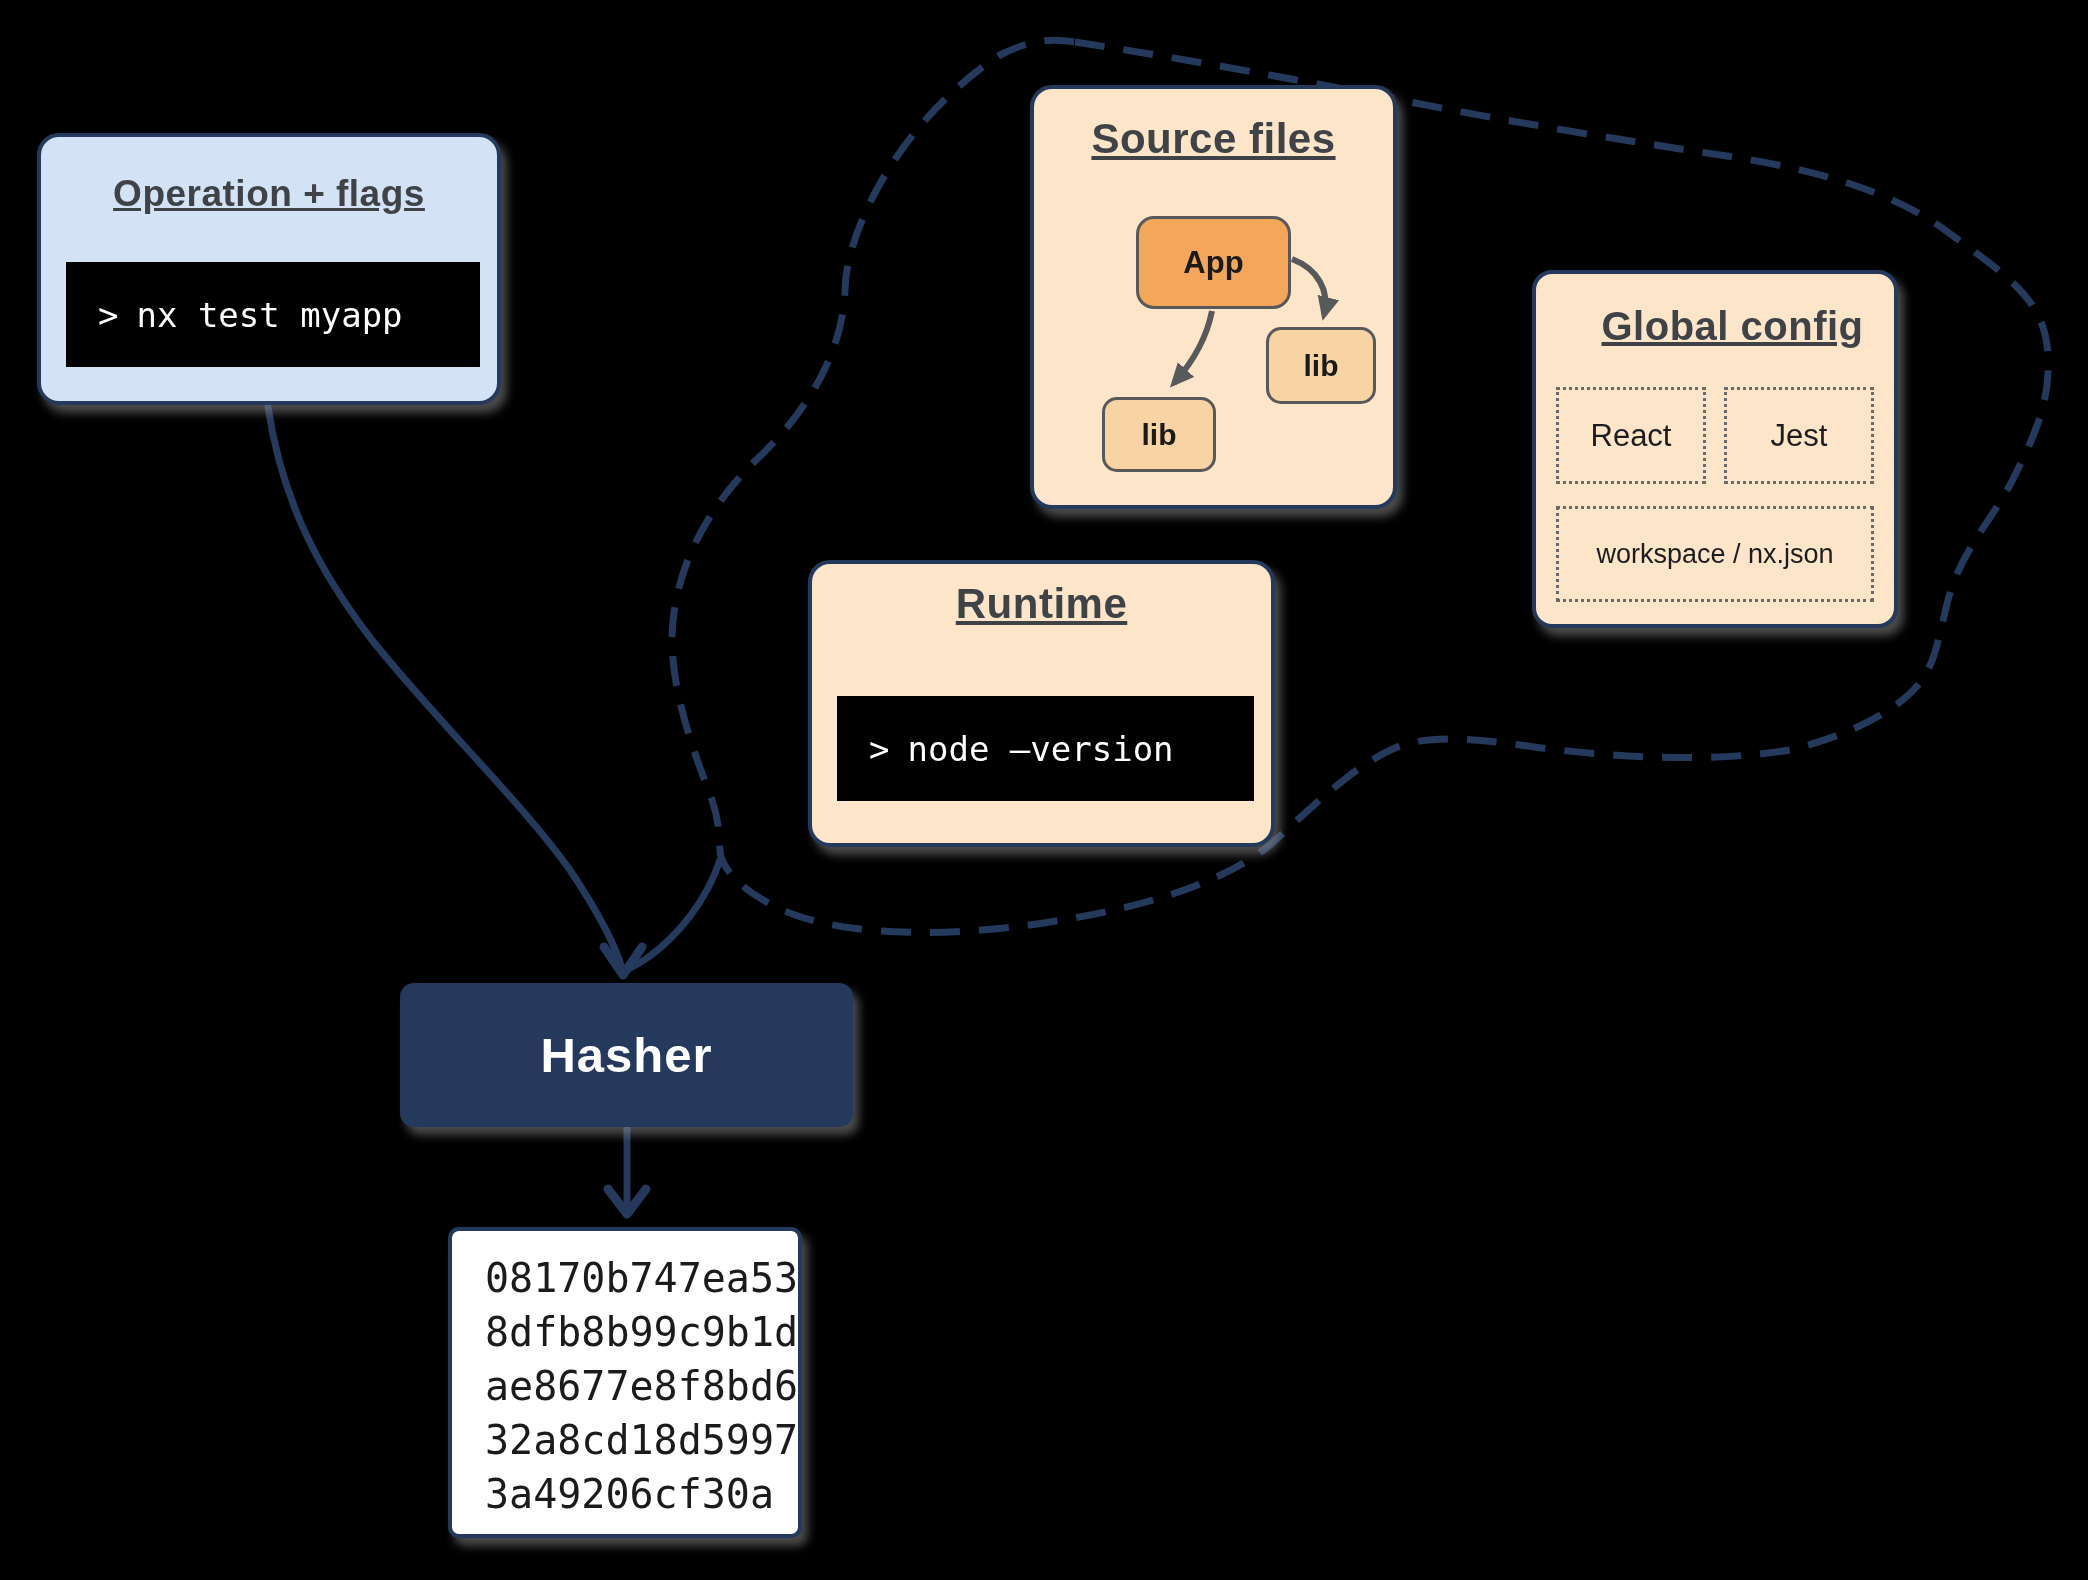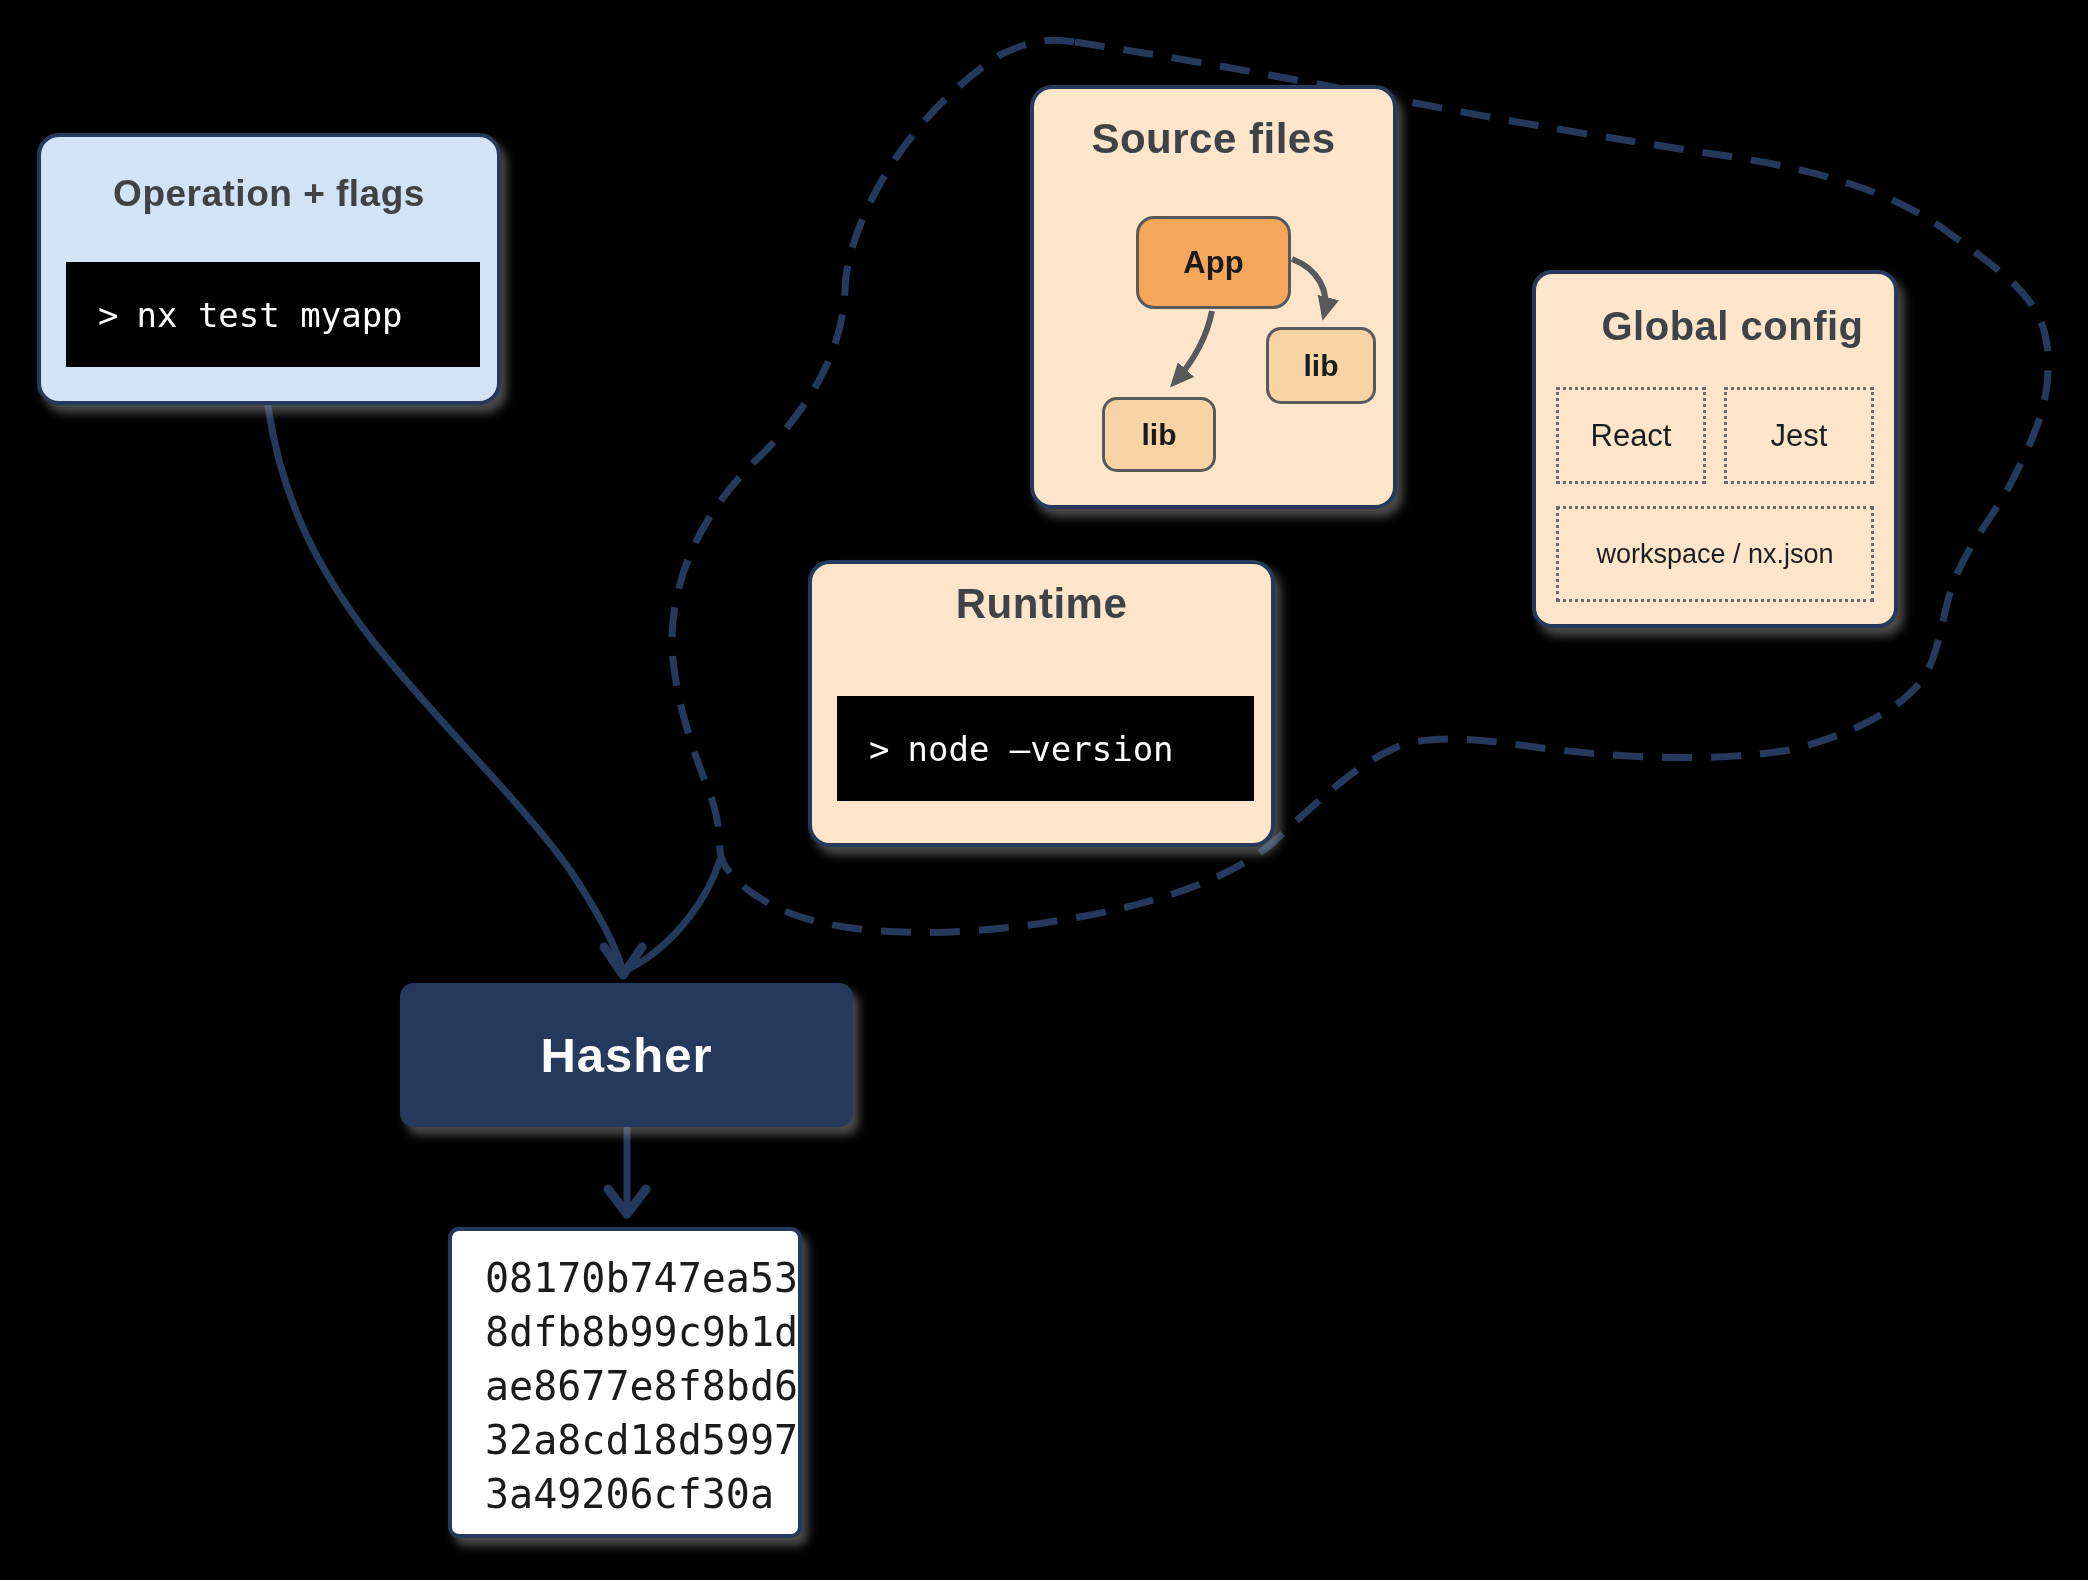--- a/index.html
+++ b/index.html
@@ -20,20 +20,21 @@
     position: absolute;
     box-sizing: border-box;
     border: 4px solid #24395C;
     box-shadow: 6px 8px 10px rgba(150,150,150,0.50);
   }
   .box-title {
     text-align: center;
     font-weight: 700;
     color: #3F4347;
     letter-spacing: 0.5px;
+    text-decoration: underline;
   }
   .terminal {
     position: absolute;
     box-sizing: border-box;
     background: #000000;
     color: #FFFFFF;
     font-family: "DejaVu Sans Mono", monospace;
     display: flex;
     align-items: center;
     padding-left: 32px;

